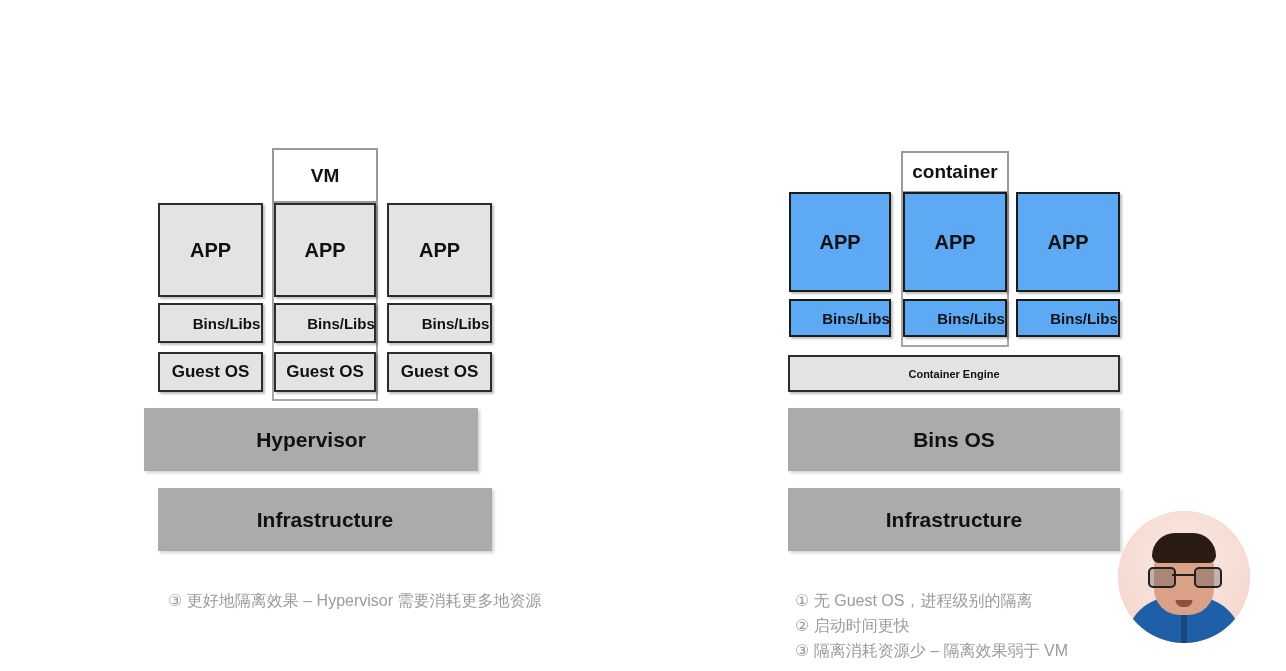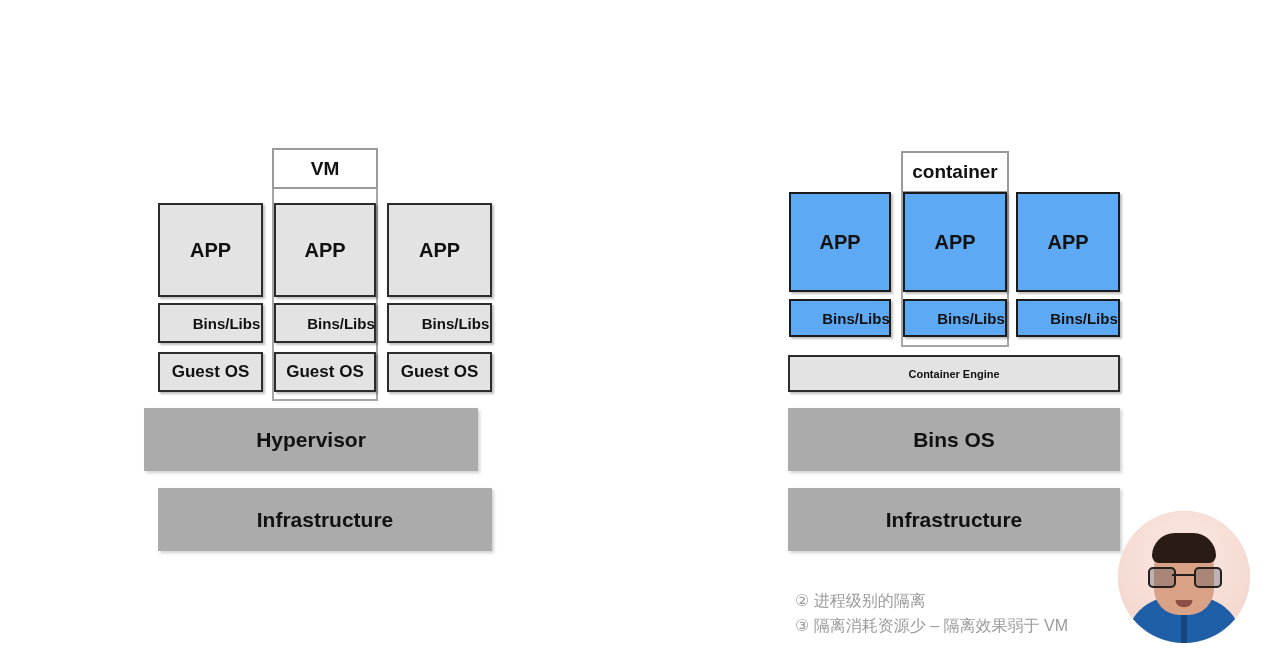--- a/index.html
+++ b/index.html
@@ -189,38 +189,39 @@
 </head>
 <body>
 
 <div id="slide">
 
 
   <div>
 
     <div class="column-outline" style="left:272px; top:148px; width:106px; height:253px;"></div>
 
-    <div class="box box-white t-vm" style="left:272px; top:148px; width:106px; height:41px;">VM</div>
+    <div class="box box-white t-vm" style="left:272px; top:148px; width:106px; height:55px;">VM</div>
 
     <div class="box box-grey t-app" style="left:158px; top:203px; width:105px; height:94px;">APP</div>
     <div class="box box-grey t-bins" style="left:158px; top:303px; width:105px; height:40px;">Bins/Libs</div>
     <div class="box box-grey t-guest" style="left:158px; top:352px; width:105px; height:40px;">Guest OS</div>
 
     <div class="box box-grey t-app" style="left:274px; top:203px; width:102px; height:94px;">APP</div>
     <div class="box box-grey t-bins" style="left:274px; top:303px; width:102px; height:40px;">Bins/Libs</div>
     <div class="box box-grey t-guest" style="left:274px; top:352px; width:102px; height:40px;">Guest OS</div>
 
     <div class="box box-grey t-app" style="left:387px; top:203px; width:105px; height:94px;">APP</div>
     <div class="box box-grey t-bins" style="left:387px; top:303px; width:105px; height:40px;">Bins/Libs</div>
     <div class="box box-grey t-guest" style="left:387px; top:352px; width:105px; height:40px;">Guest OS</div>
 
     <div class="box box-darkgrey t-bar" style="left:144px; top:408px; width:334px; height:63px;">Hypervisor</div>
     <div class="box box-darkgrey t-bar" style="left:158px; top:488px; width:334px; height:63px;">Infrastructure</div>
 
     <div class="caption" style="left:168px; top:588px;">
+      <span class="line">③ 更好地隔离效果 – Hypervisor 需要消耗更多地资源</span>
     </div>
   </div>
 
   <div>
 
     <div class="column-outline" style="left:901px; top:151px; width:108px; height:196px;"></div>
 
     <div class="box box-white t-container" style="left:901px; top:151px; width:108px; height:42px;">container</div>
 
     <div class="box box-blue t-app" style="left:789px; top:192px; width:102px; height:100px;">APP</div>
@@ -231,21 +232,22 @@
 
     <div class="box box-blue t-app" style="left:1016px; top:192px; width:104px; height:100px;">APP</div>
     <div class="box box-blue t-bins" style="left:1016px; top:299px; width:104px; height:38px;">Bins/Libs</div>
 
     <div class="box box-engine t-engine" style="left:788px; top:355px; width:332px; height:37px;">Container Engine</div>
 
     <div class="box box-darkgrey t-bar" style="left:788px; top:408px; width:332px; height:63px;">Bins OS</div>
     <div class="box box-darkgrey t-bar" style="left:788px; top:488px; width:332px; height:63px;">Infrastructure</div>
 
     <div class="caption" style="left:795px; top:588px;">
-      <span class="line">② 进程级别的隔离</span>
+      <span class="line">① 无 Guest OS，进程级别的隔离</span>
+      <span class="line">② 启动时间更快</span>
       <span class="line">③ 隔离消耗资源少 – 隔离效果弱于 VM</span>
     </div>
   </div>
 
   <div id="webcam">
     <div class="wc-bg"></div>
     <div class="wc-body"></div>
     <div class="wc-collar"></div>
     <div class="wc-neck"></div>
     <div class="wc-face"></div>

